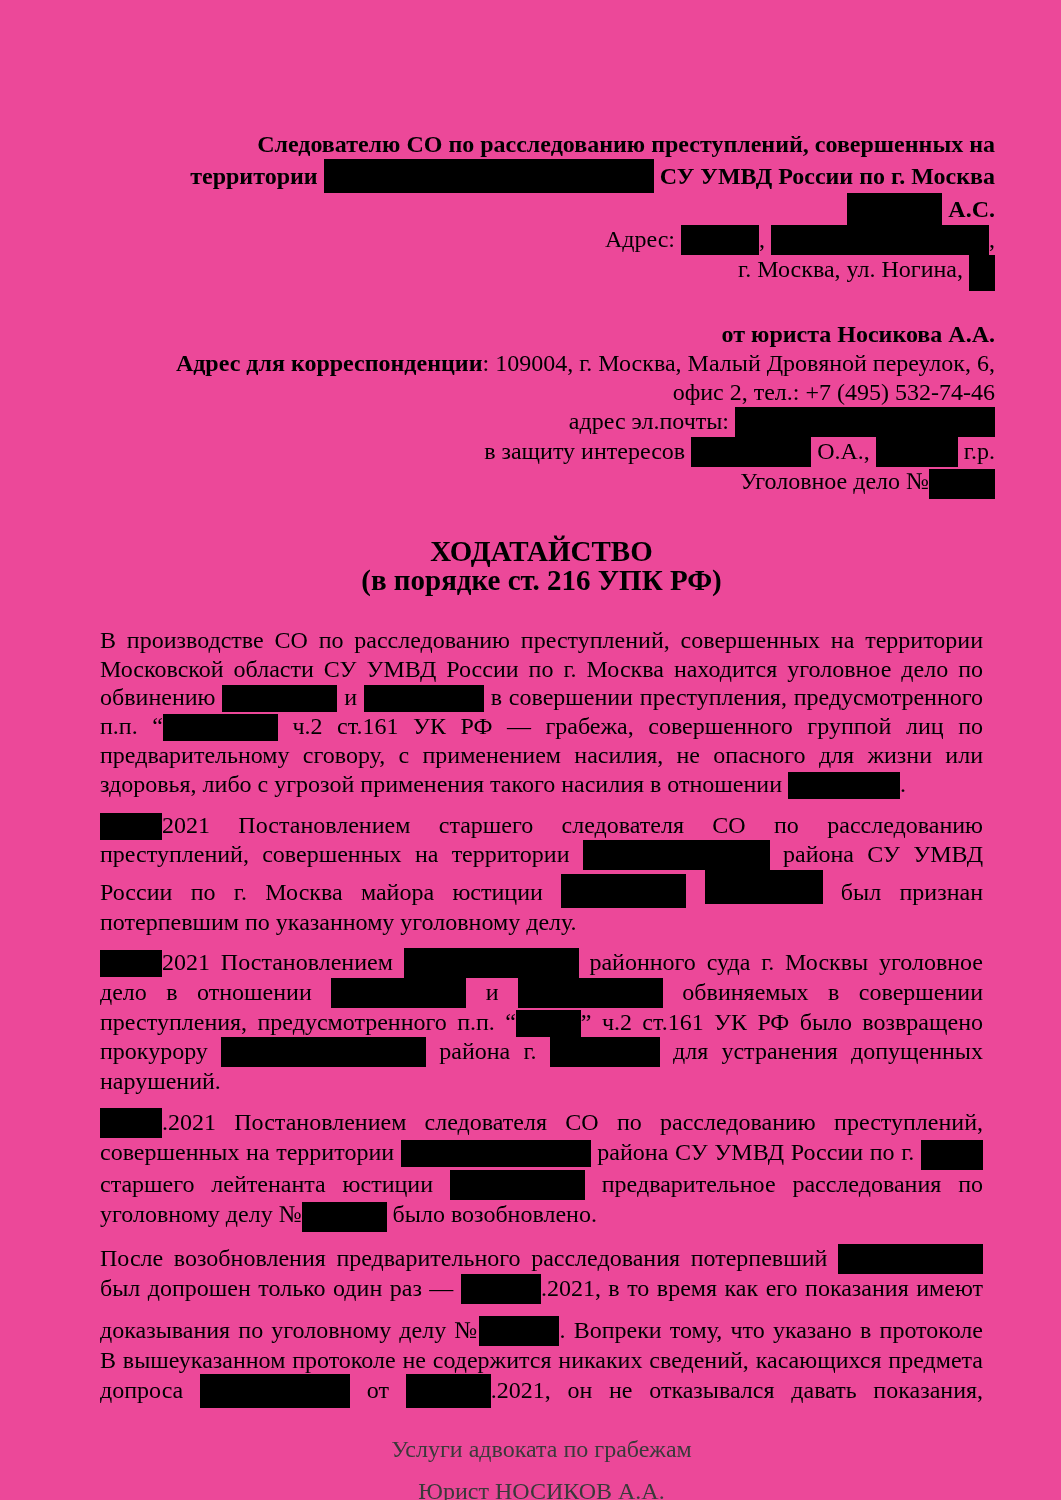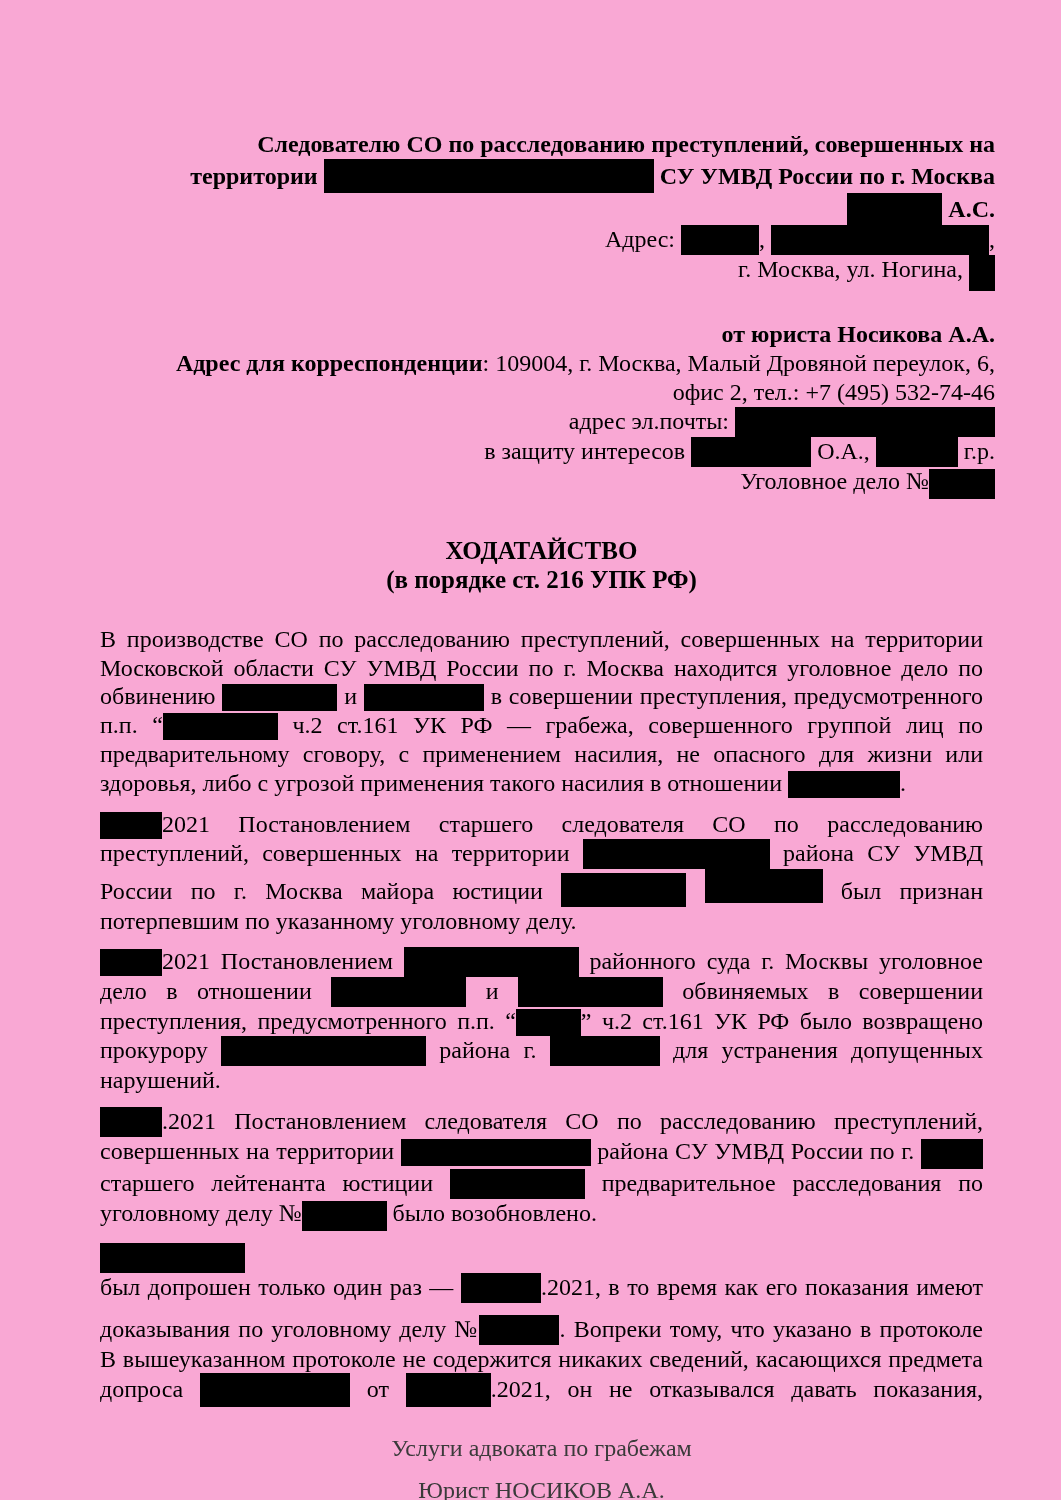--- a/index.html
+++ b/index.html
@@ -1,33 +1,33 @@
 <!DOCTYPE html>
 <html><head>
 <meta charset="utf-8">
 <style>
   html, body { margin: 0; padding: 0; background: #ffffff; }
   .page {
     position: relative;
     width: 1061px;
     height: 1500px;
-    background: #f9a8d4;
+    background: #ec4899;
     color: #000000;
     font-family: "Liberation Serif", "DejaVu Serif", serif;
     overflow: hidden;
   }
   .content { padding: 130px 66px 0 88px; }
   .line { min-height: 1em; }
   .just { text-align: justify; text-align-last: justify; }
   .al-right { text-align: right; }
   .al-center { text-align: center; }
   .b { font-weight: bold; }
   .redact { display: inline-block; background: #000000; }
   .header-block { font-size: 24px; line-height: 29px; }
-  .title-block { margin-top: 38px; font-size: 25px; line-height: 28.5px; font-weight: bold; }
+  .title-block { margin-top: 38px; font-size: 29px; line-height: 28.5px; font-weight: bold; }
   .body-block { margin-top: 31px; font-size: 24px; line-height: 28.5px; }
   .para { margin: 12px; }
   .footer-block { margin-top: 20px; font-size: 24px; line-height: 42px; color: #3a3a3a; text-align: center; }
 </style>
 </head>
 <body>
 
 <div class="page">
   <div class="content">
 
@@ -73,21 +73,21 @@
           <div class="line just"><span class="">прокурору </span><span class="redact" style="width: 205px; height: 30px; vertical-align: -8px;"></span><span class=""> района г. </span><span class="redact" style="width: 110px; height: 30px; vertical-align: -8px;"></span><span class=""> для устранения допущенных</span></div>
           <div class="line"><span class="">нарушений.</span></div>
         </div>
       <div class="para">
           <div class="line just"><span class="redact" style="width: 62px; height: 30px; vertical-align: -8px;"></span><span class="">.2021 Постановлением следователя СО по расследованию преступлений,</span></div>
           <div class="line just"><span class="">совершенных на территории </span><span class="redact" style="width: 190px; height: 27px; vertical-align: -7px;"></span><span class=""> района СУ УМВД России по г. </span><span class="redact" style="width: 62px; height: 30px; vertical-align: -10px;"></span></div>
           <div class="line just"><span class="">старшего лейтенанта юстиции </span><span class="redact" style="width: 135px; height: 30px; vertical-align: -8px;"></span><span class=""> предварительное расследования по</span></div>
           <div class="line"><span class="">уголовному делу №</span><span class="redact" style="width: 85px; height: 30px; vertical-align: -10px;"></span><span class=""> было возобновлено.</span></div>
         </div>
       <div class="para">
-          <div class="line just"><span class="redact" style="width: 145px; height: 30px; vertical-align: -8px;"></span></div>
+          <div class="line just"><span class="">После возобновления предварительного расследования потерпевший </span><span class="redact" style="width: 145px; height: 30px; vertical-align: -8px;"></span></div>
           <div class="line just"><span class="">был допрошен только один раз — </span><span class="redact" style="width: 80px; height: 30px; vertical-align: -8px;"></span><span class="">.2021, в то время как его показания имеют</span></div>
         </div>
       <div class="para">
           <div class="line just"><span class="">доказывания по уголовному делу №</span><span class="redact" style="width: 80px; height: 30px; vertical-align: -8px;"></span><span class="">. Вопреки тому, что указано в протоколе</span></div>
           <div class="line just"><span class="">В вышеуказанном протоколе не содержится никаких сведений, касающихся предмета</span></div>
           <div class="line just"><span class="">допроса </span><span class="redact" style="width: 150px; height: 34px; vertical-align: -10px;"></span><span class=""> от </span><span class="redact" style="width: 85px; height: 34px; vertical-align: -10px;"></span><span class="">.2021, он не отказывался давать показания,</span></div>
         </div>
     </div>
 
     <div class="footer-block">

